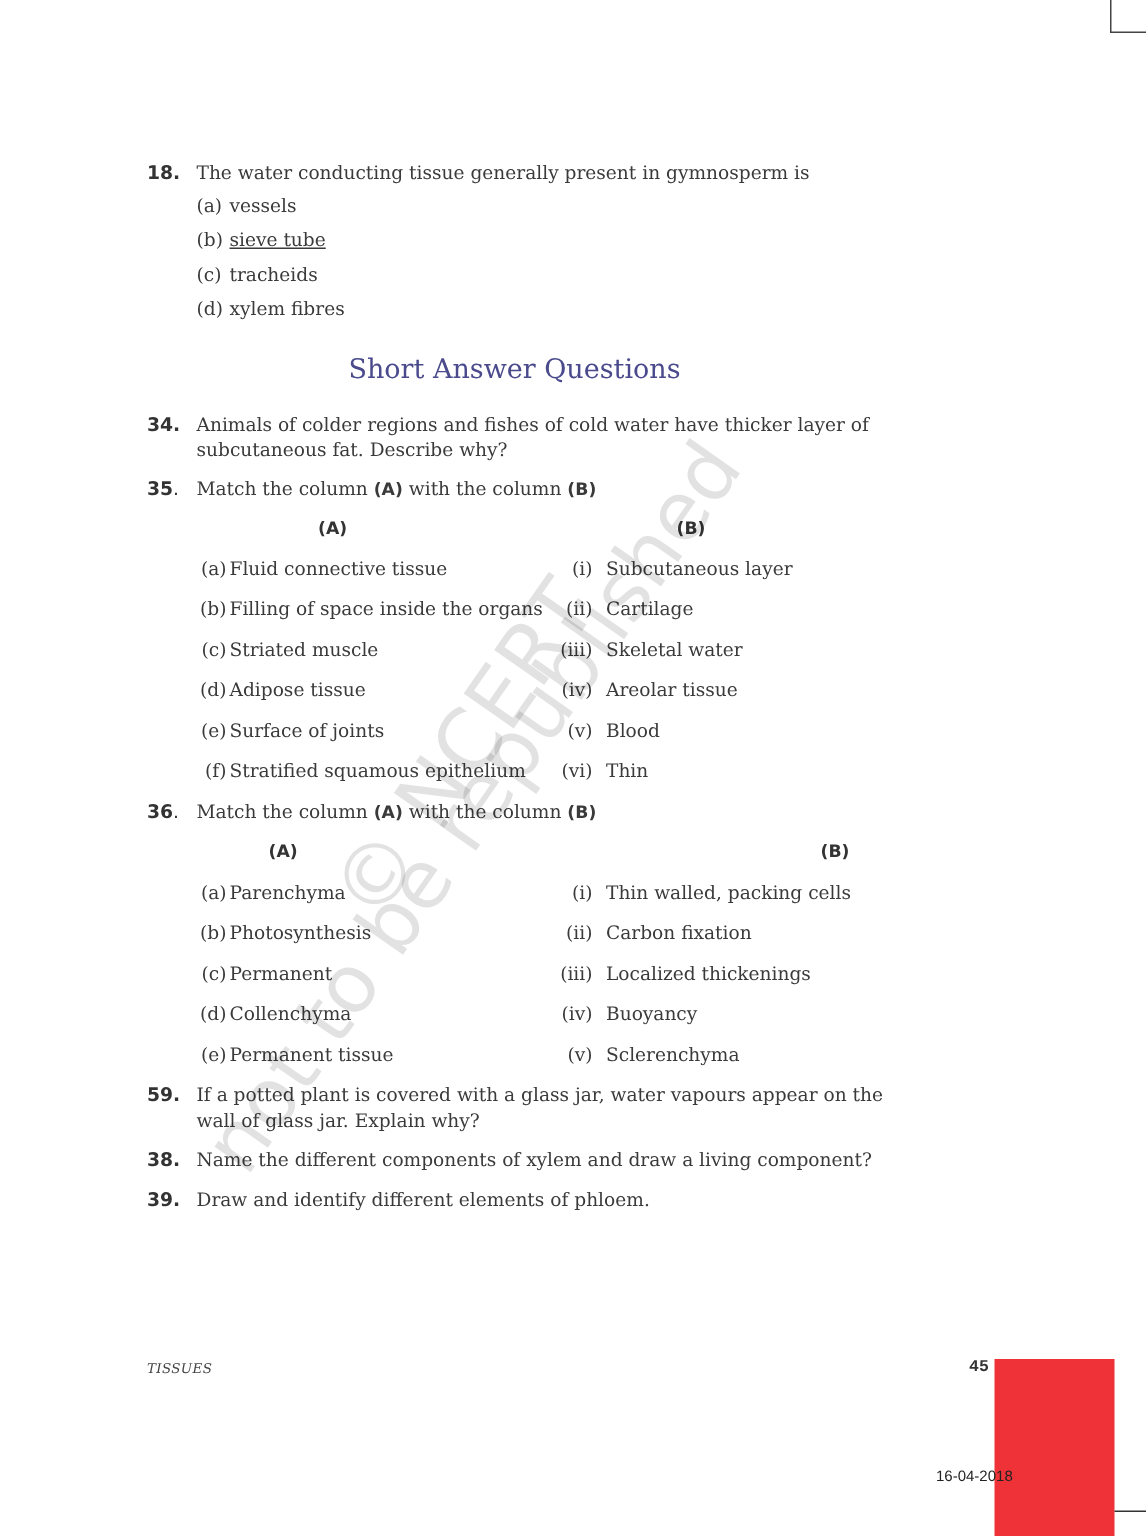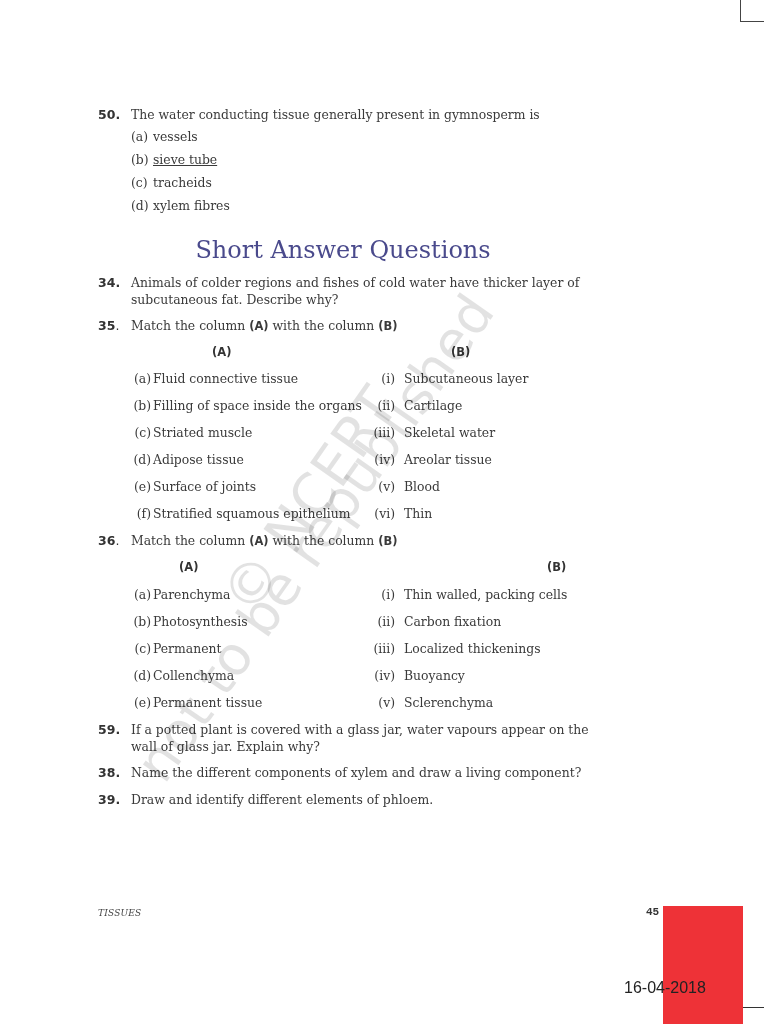--- a/index.html
+++ b/index.html
@@ -13,47 +13,47 @@
 
   .q { position: absolute; left: 98px; width: 500px; font-size: 12.4px; line-height: 17px; color: #3a3a3a; }
   .qnum { position: absolute; left: 0; top: 0; font-family: "DejaVu Sans", "Liberation Sans", sans-serif; font-weight: bold; font-size: 12.5px; color: #333; }
   .qtext { margin-left: 33px; display: block; }
   .b { font-family: "DejaVu Sans", "Liberation Sans", sans-serif; font-weight: bold; font-size: 11.5px; }
 
   .opt { position: absolute; left: 131px; font-size: 12.4px; color: #3a3a3a; white-space: nowrap; }
   .opt .lbl { display: inline-block; width: 22px; }
 
   .heading { position: absolute; left: 0; width: 686px; text-align: center; top: 236px;
-    font-family: "DejaVu Serif", "Liberation Serif", serif; font-size: 24px; color: #4a4a8c; }
+    font-family: "DejaVu Serif", "Liberation Serif", serif; font-size: 18px; color: #4a4a8c; }
 
   .col-head { position: absolute; font-family: "DejaVu Sans", "Liberation Sans", sans-serif; font-weight: bold; font-size: 11.5px; color: #333; }
   .row { position: absolute; font-size: 12.4px; color: #3a3a3a; white-space: nowrap; }
   .row .a-lbl { position: absolute; text-align: right; width: 20px; }
   .row .a-txt { position: absolute; left: 22px; text-align: center; }
   .row .b-lbl { position: absolute; text-align: right; width: 30px; }
   .row .b-txt { position: absolute; }
 
   .watermark { position: absolute; pointer-events: none; color: #000; opacity: 0.11;
     font-family: "DejaVu Sans", "Liberation Sans", sans-serif; white-space: nowrap;
     transform-origin: left bottom; transform: rotate(-55deg); }
 
   .footer-title { position: absolute; left: 98px; top: 908px; font-family: "DejaVu Serif", serif; font-style: italic; font-size: 9px; color: #444; letter-spacing: 0.2px; }
   .page-num { position: absolute; left: 646px; top: 906px; font-family: Liberation Mono, monospace; font-weight: bold; font-size: 11px; color: #333; }
   .red-block { position: absolute; left: 663px; top: 906px; width: 80px; height: 118px; background: #ee3237; }
-  .date { position: absolute; left: 624px; top: 979px; font-family: "Liberation Sans", sans-serif; font-size: 16px; color: #222; z-index: 2; }
+  .date { position: absolute; left: 624px; top: 979px; font-family: "Liberation Sans", sans-serif; font-size: 10px; color: #222; z-index: 2; }
   .date-line { position: absolute; left: 743px; top: 1007px; width: 21px; height: 1px; background: #333; }
 </style>
 </head>
 <body>
 
 <div class="crop-mark-v"></div>
 <div class="crop-mark-h"></div>
 
 <div class="q" style="top:106px;">
-  <span class="qnum">50.</span>
+  <span class="qnum">18.</span>
   <span class="qtext">The water conducting tissue generally present in gymnosperm is</span>
 </div>
 <div class="opt" style="top:129px;"><span class="lbl">(a)</span><span>vessels</span></div>
 <div class="opt" style="top:152px;text-decoration:underline;"><span class="lbl">(b)</span><span>sieve tube</span></div>
 <div class="opt" style="top:175px;"><span class="lbl">(c)</span><span>tracheids</span></div>
 <div class="opt" style="top:198px;"><span class="lbl">(d)</span><span>xylem fibres</span></div>
 
 <div class="heading">Short Answer Questions</div>
 
 <div class="q" style="top:274px;">

